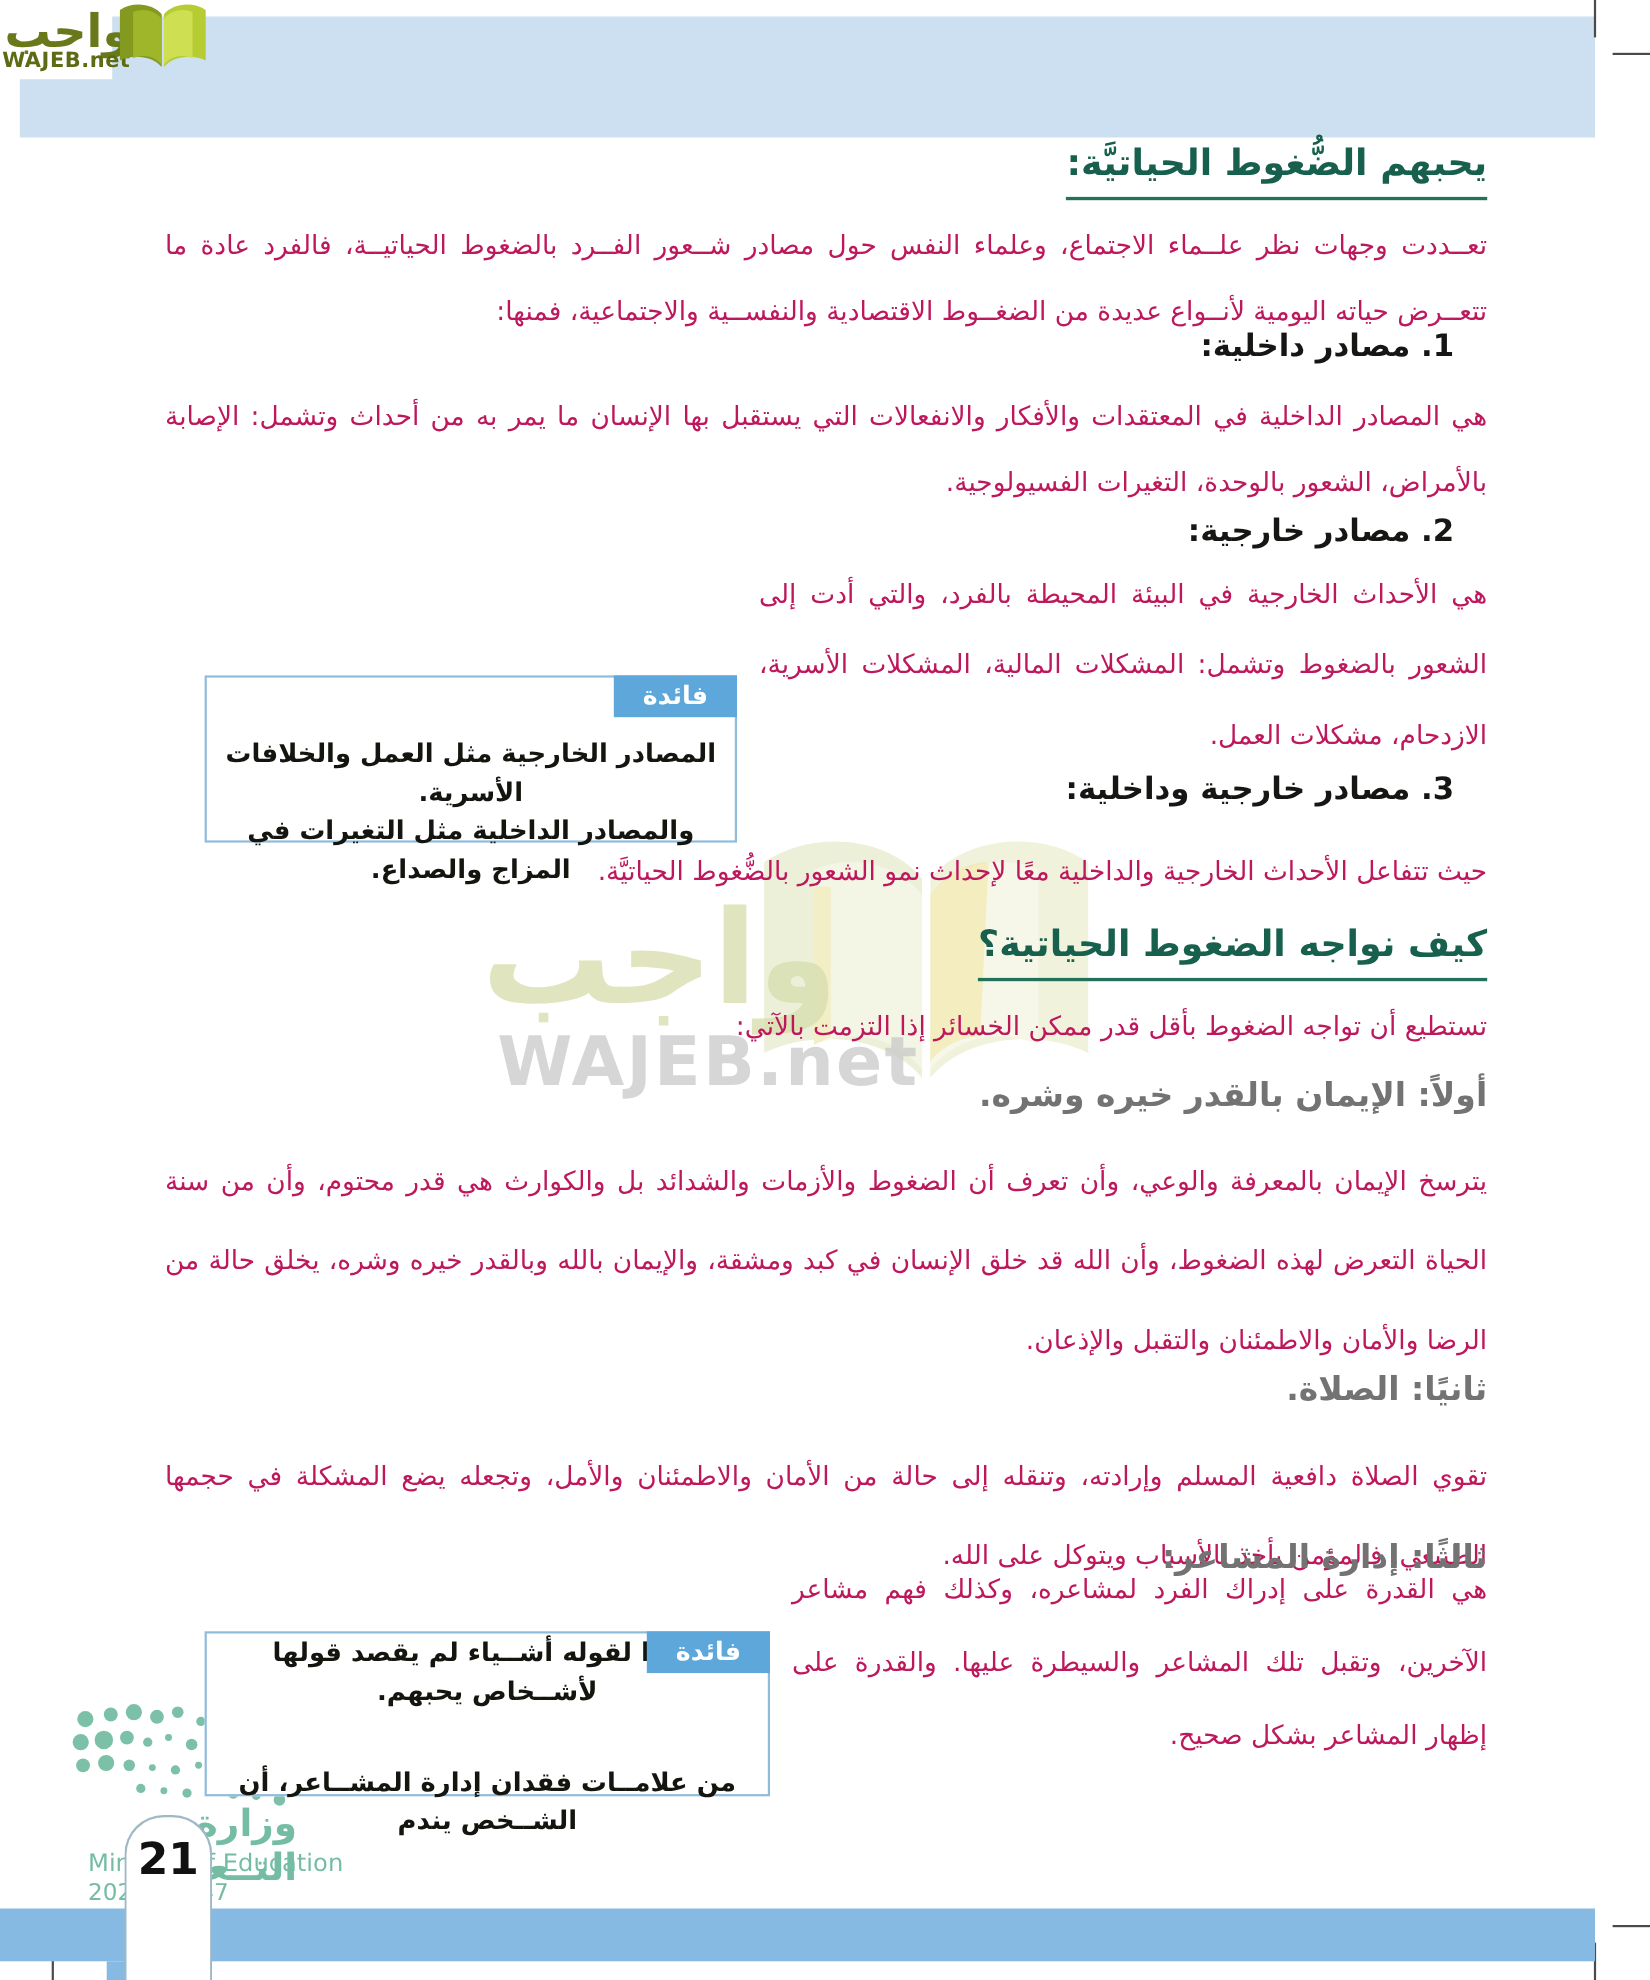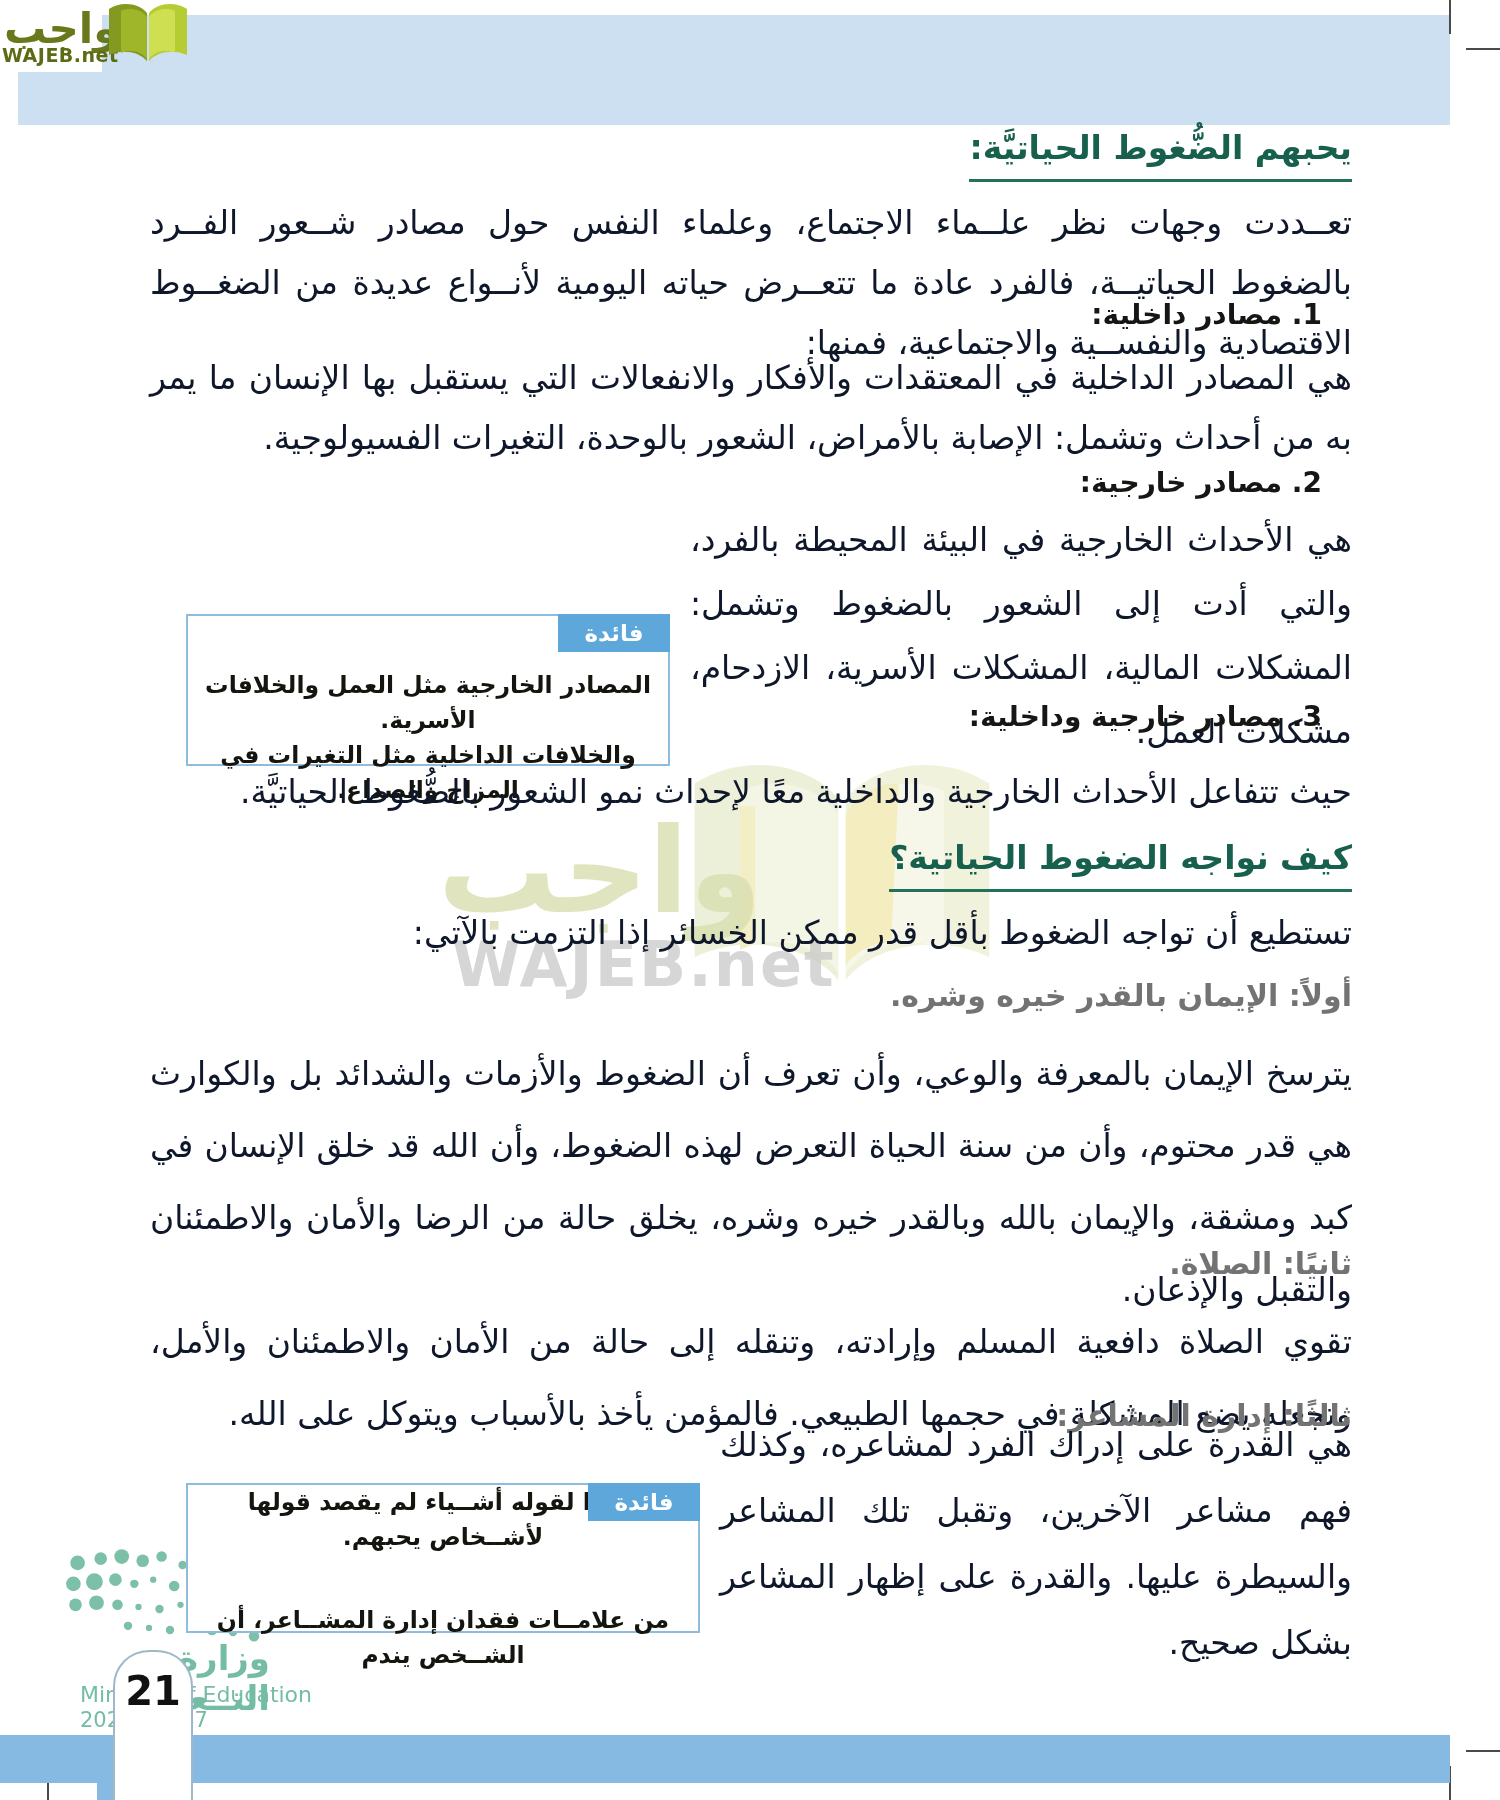--- a/index.html
+++ b/index.html
@@ -18,21 +18,21 @@
   
   .logo-patch{left:0;top:0;width:102px;height:72px;background:#ffffff;}
   .logo-ar{left:4px;top:8px;width:96px;font-size:42px;font-weight:bold;color:#68781a;text-align:center;line-height:1;}
   .logo-en{left:2px;top:44px;width:100px;font-size:19px;font-weight:bold;color:#5c6c14;text-align:center;letter-spacing:.5px;}
   .logo-book{left:103px;top:1px;}
   
   .g-title{right:148px;color:#17604d;font-size:33px;font-weight:bold;border-bottom:3px solid #23705b;padding-bottom:12px;}
   .num-h{right:178px;font-size:28px;font-weight:bold;color:#161614;}
   .blue-h{right:148px;font-size:30px;font-weight:bold;color:#737373;}
   
-  .body-p{font-size:33px;text-align:justify;color:#0f172a;}
+  .body-p{font-size:24px;text-align:justify;color:#be185d;}
   .full{left:150px;width:1202px;}
   
   .note-box{background:#ffffff;border:2px solid #8fbcdc;margin-top:36px;}
   .note-tab{position:absolute;top:-2px;right:-2px;width:112px;height:38px;background:#5ea7db;color:#ffffff;
             font-size:23px;font-weight:bold;text-align:center;line-height:38px;}
   .note-line{font-size:23.5px;font-weight:bold;text-align:center;color:#15150f;line-height:35px;}
   
   .wm{pointer-events:none;}
   .wm-ar{left:438px;top:812px;font-size:118px;font-weight:bold;color:#d9dfb0;opacity:.8;line-height:1;}
   .wm-en{left:452px;top:928px;font-size:62px;font-weight:bold;color:#c9c9c9;opacity:.75;letter-spacing:2px;}
@@ -92,21 +92,21 @@
 
   <div class="abs num-h ar z2" style="top:298px;">1.  مصادر داخلية:</div>
   <div class="abs body-p full ar z2" style="top:348px;line-height:60px;">هي المصادر الداخلية في المعتقدات والأفكار والانفعالات التي يستقبل بها الإنسان ما يمر به من أحداث وتشمل: الإصابة بالأمراض، الشعور بالوحدة، التغيرات الفسيولوجية.</div>
 
   <div class="abs num-h ar z2" style="top:466px;">2.  مصادر خارجية:</div>
   <div class="abs body-p ar z2" style="left:690px;top:508px;width:662px;line-height:64px;">هي الأحداث الخارجية في البيئة المحيطة بالفرد، والتي أدت إلى الشعور بالضغوط وتشمل: المشكلات المالية، المشكلات الأسرية، الازدحام، مشكلات العمل.</div>
 
   <div class="abs note-box z2" style="left:186px;top:578px;width:480px;height:148px;">
     <div class="note-tab ar">فائدة</div>
     <div class="note-line ar" style="margin-top:52px;">المصادر الخارجية مثل العمل والخلافات الأسرية.</div>
-    <div class="note-line ar">والخلافات الداخلية مثل التغيرات في المزاج والصداع.</div>
+    <div class="note-line ar">والمصادر الداخلية مثل التغيرات في المزاج والصداع.</div>
   </div>
 
   <div class="abs num-h ar z2" style="top:700px;">3.  مصادر خارجية وداخلية:</div>
   <div class="abs body-p full ar z2" style="top:762px;line-height:60px;">حيث تتفاعل الأحداث الخارجية والداخلية معًا لإحداث نمو الشعور بالضُّغوط الحياتيَّة.</div>
 
   <div class="abs g-title ar z2" style="top:838px;">كيف نواجه الضغوط الحياتية؟</div>
 
   <div class="abs body-p full ar z2" style="top:903px;line-height:60px;">تستطيع أن تواجه الضغوط بأقل قدر ممكن الخسائر إذا التزمت بالآتي:</div>
 
   <div class="abs blue-h ar z2" style="top:978px;">أولاً: الإيمان بالقدر خيره وشره.</div>

